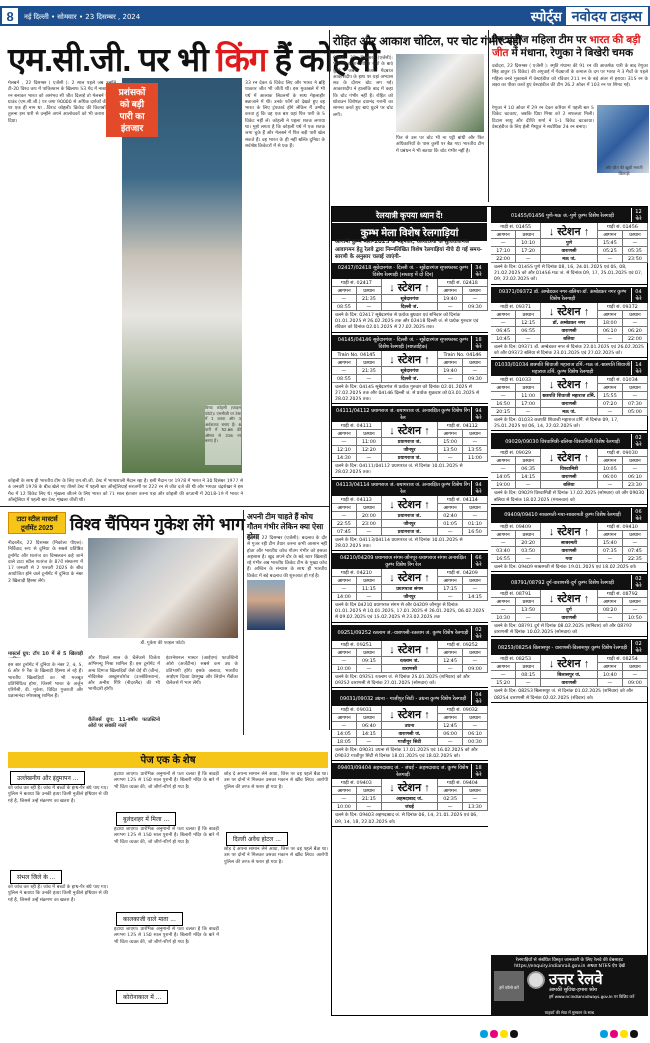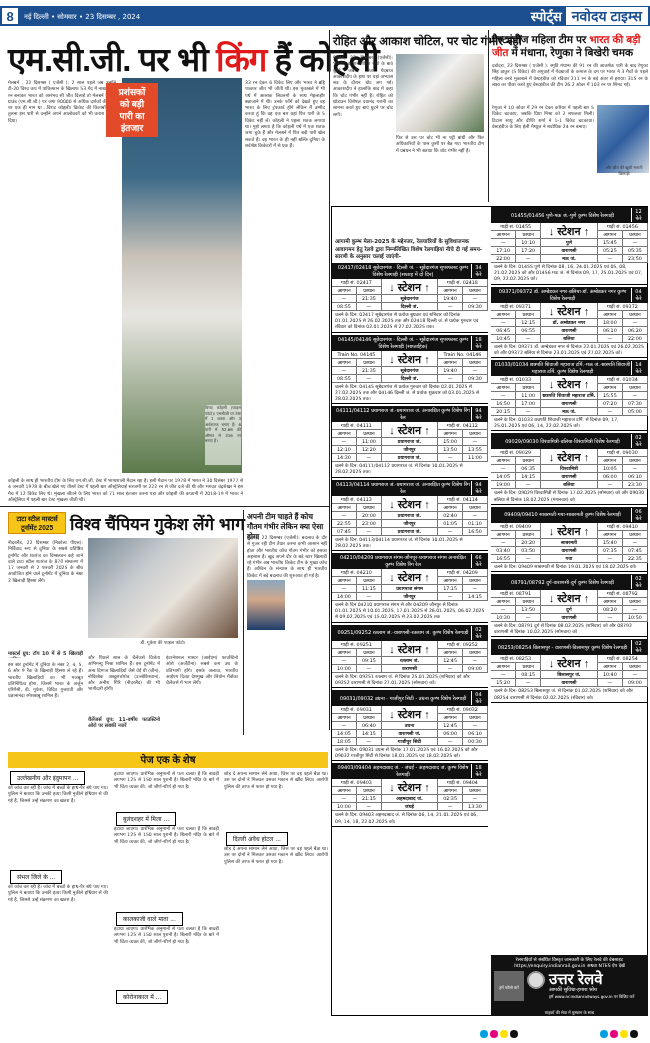--- a/index.html
+++ b/index.html
@@ -65,20 +65,24 @@
   <span>वेस्टइंडीज महिला टीम पर</span>
   <span class="red">भारत की बड़ी जीत</span>
   <span>में मंधाना, रेणुका ने बिखेरी चमक</span>
 </div>
 <div class="abs txt" style="left:492px;top:63px;width:156px;height:40px">वडोदरा, 22 दिसम्बर ( एजेंसी ): स्मृति मंधाना की 91 रन की आकर्षक पारी के बाद रेणुका सिंह ठाकुर (5 विकेट) की अगुवाई में गेंदबाजों के कमाल के दम पर भारत ने 3 मैचों के पहले महिला वनडे मुकाबले में वेस्टइंडीज को रविवार 211 रन के बड़े अंतर से हराया। 315 रन के लक्ष्य का पीछा करते हुए वेस्टइंडीज की टीम 26.2 ओवर में 103 रन पर सिमट गई।</div>
 <div class="abs photo" style="left:597px;top:105px;width:52px;height:68px;background:linear-gradient(135deg,#7fa6c8,#2e5c9e 50%,#cfd8e0)"></div>
 <div class="abs txt" style="left:600px;top:165px;width:48px;height:12px;font-size:4px;text-align:center">और जीत की खुशी मनाती खिलाड़ी</div>
 <div class="abs txt" style="left:492px;top:105px;width:102px;height:100px">रेणुका ने 10 ओवर में 29 रन देकर करियर में पहली बार 5 विकेट चटकाए, जबकि प्रिया मिश्रा को 2 सफलता मिली। टिटास साधु और दीप्ति शर्मा ने 1-1 विकेट चटकाया। वेस्टइंडीज के लिए हेली मैथ्यूज ने सर्वाधिक 24 रन बनाए।</div>
 
 <div class="abs" style="left:331px;top:206px;width:317px;height:810px;border:1px solid #000">
+  <div style="position:absolute;left:0;top:0;width:155px;background:#111;color:#fff;text-align:center">
+    <div style="font:bold 8px 'Liberation Sans',sans-serif;padding:2px 0;border-bottom:1px solid #fff">रेलयात्री कृपया ध्यान दें!</div>
+    <div style="font:bold 10px 'Liberation Sans',sans-serif;padding:2px 0">कुम्भ मेला विशेष रेलगाड़ियां</div>
+  </div>
   <div class="note" style="position:absolute;left:0;top:30px;width:155px;font-size:5.5px;line-height:7.5px;font-weight:bold">आगामी कुम्भ मेला-2025 के मद्देनजर, रेलयात्रियों के सुविधाजनक आवागमन हेतु रेलवे द्वारा निम्नलिखित विशेष रेलगाड़ियां नीचे दी गई समय-सारणी के अनुसार चलाई जाएंगी-</div>
   <div id="left-col" style="position:absolute;left:0;top:56px;width:156px">
       <div style="border-bottom: 1px solid rgb(0, 0, 0); margin-bottom: 2px;">
         <div class="tt-head">
           <span class="nm">02417/02418 सूबेदारगंज - दिल्ली जं. - सूबेदारगंज सुपरफास्ट कुम्भ विशेष रेलगाड़ी (सप्ताह में दो दिन)</span>
           <span class="hr">34 फेरे</span>
         </div>
     <div class="grid">
       <div style="grid-column:span 2">गाड़ी सं. 02417</div>
       <div class="stn">↓ <span>स्टेशन</span> ↑</div>

